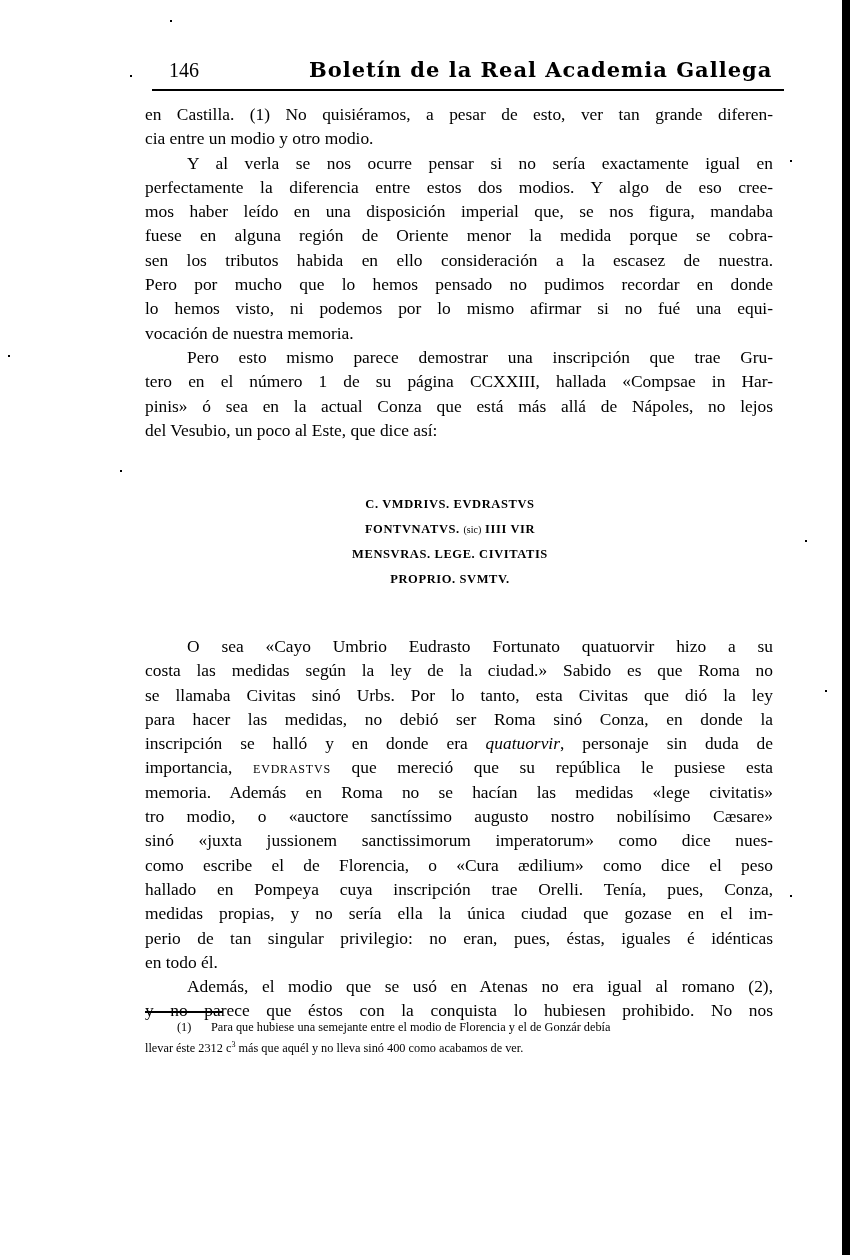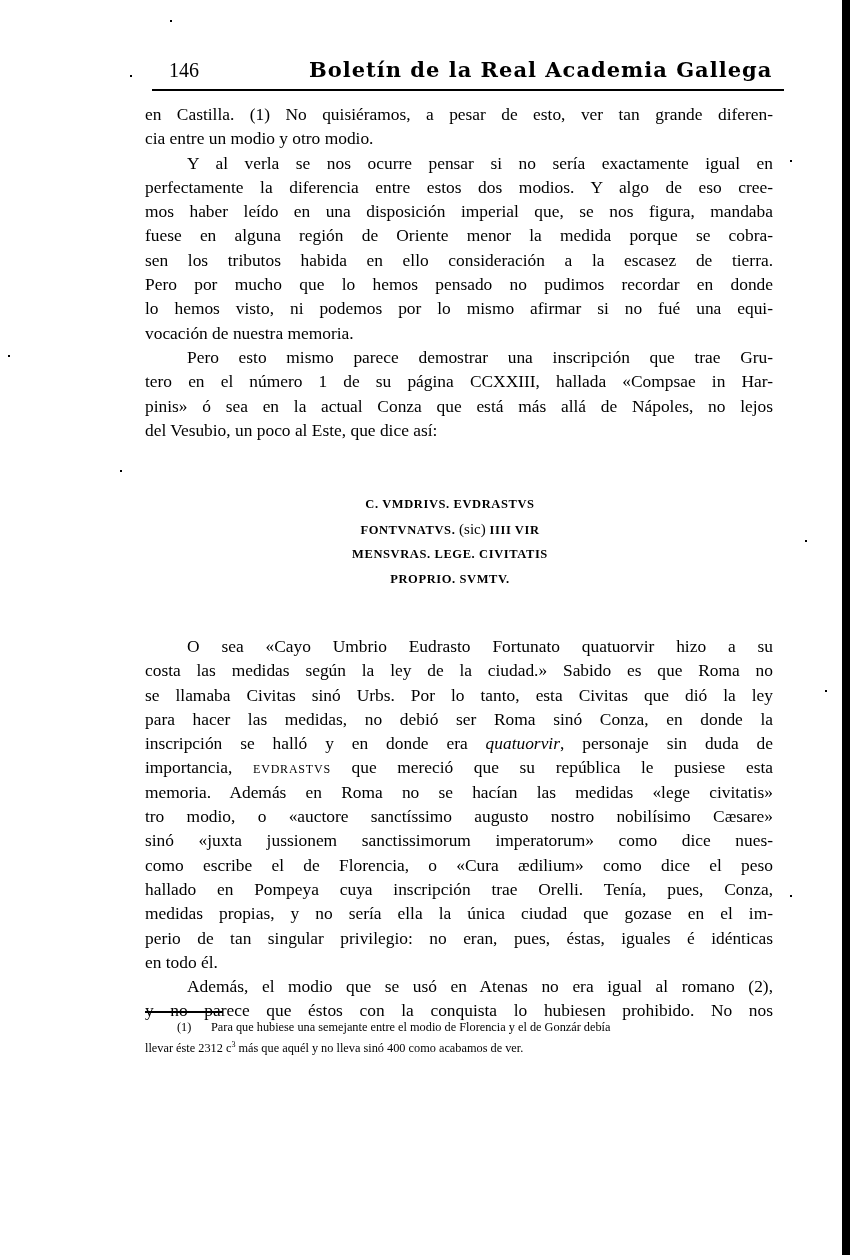--- a/index.html
+++ b/index.html
@@ -25,21 +25,21 @@
     font-size: 17.4px; line-height: 24.3px;
   }
   .line { white-space: nowrap; text-align: justify; text-align-last: justify; height: 24.3px; }
   .line.last { text-align-last: left; }
   .indent { padding-left: 42px; }
   .inscription {
     position: absolute; left: 300px; top: 492px; width: 300px;
     font-size: 12.5px; line-height: 24.5px; text-align: center; letter-spacing: 0.6px;
     font-weight: bold;
   }
-  .inscription .sic { font-weight: normal; font-size: 15px; letter-spacing: 0; }
+  .inscription .sic { font-weight: normal; font-size: 10px; letter-spacing: 0; }
   .body2 { top: 610px; margin-top: 24px; }
   .smallcaps { font-variant: small-caps; font-size: 12px; letter-spacing: 0.8px; }
   em { font-style: italic; }
   .fn-rule {
     position: absolute; left: 145px; top: 1011px; width: 78px; height: 2px; background: #000;
   }
   .footnotes {
     position: absolute; left: 145px; top: 1019px; width: 630px;
     font-size: 12.3px; line-height: 17px;
   }
@@ -64,21 +64,21 @@
 <div class="body-text">
   <div>
     <div class="line">en Castilla. (1) No quisiéramos, a pesar de esto, ver tan grande diferen-</div>
     <div class="line last">cia entre un modio y otro modio.</div>
   </div>
   <div>
     <div class="line indent">Y al verla se nos ocurre pensar si no sería exactamente igual en</div>
     <div class="line">perfectamente la diferencia entre estos dos modios. Y algo de eso cree-</div>
     <div class="line">mos haber leído en una disposición imperial que, se nos figura, mandaba</div>
     <div class="line">fuese en alguna región de Oriente menor la medida porque se cobra-</div>
-    <div class="line">sen los tributos habida en ello consideración a la escasez de tierra.</div>
+    <div class="line">sen los tributos habida en ello consideración a la escasez de nuestra.</div>
     <div class="line">Pero por mucho que lo hemos pensado no pudimos recordar en donde</div>
     <div class="line">lo hemos visto, ni podemos por lo mismo afirmar si no fué una equi-</div>
     <div class="line last">vocación de nuestra memoria.</div>
   </div>
   <div>
     <div class="line indent">Pero esto mismo parece demostrar una inscripción que trae Gru-</div>
     <div class="line">tero en el número 1 de su página CCXXIII, hallada «Compsae in Har-</div>
     <div class="line">pinis» ó sea en la actual Conza que está más allá de Nápoles, no lejos</div>
     <div class="line last">del Vesubio, un poco al Este, que dice así:</div>
   </div>

